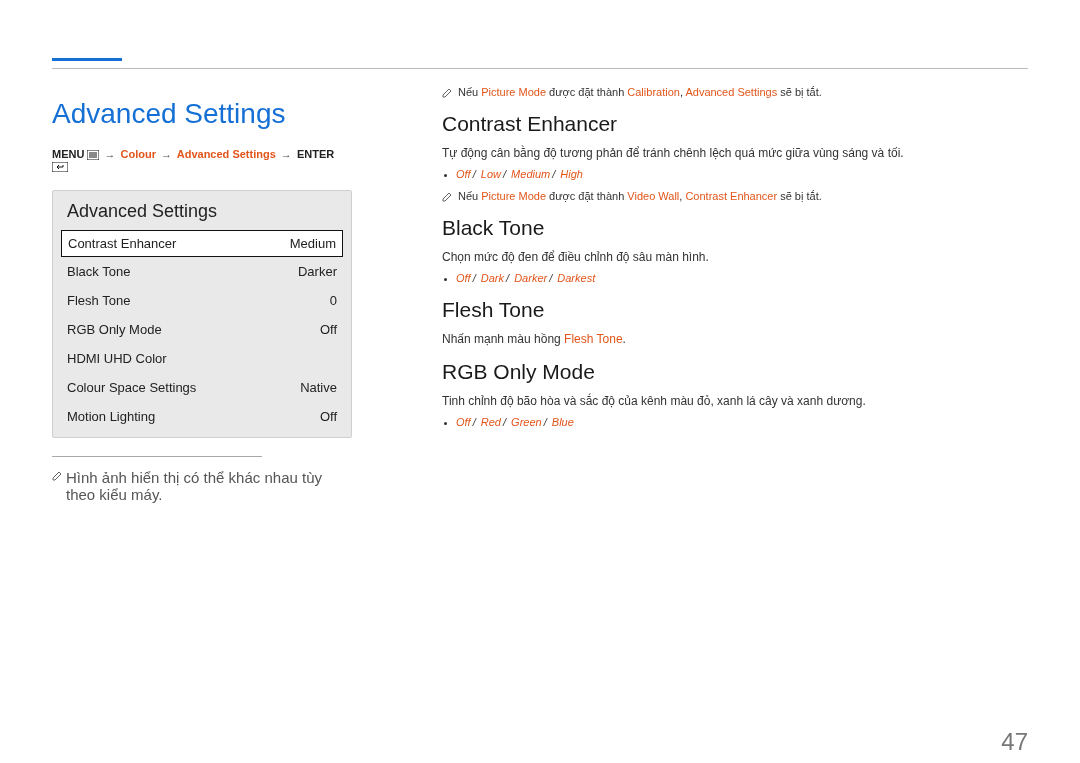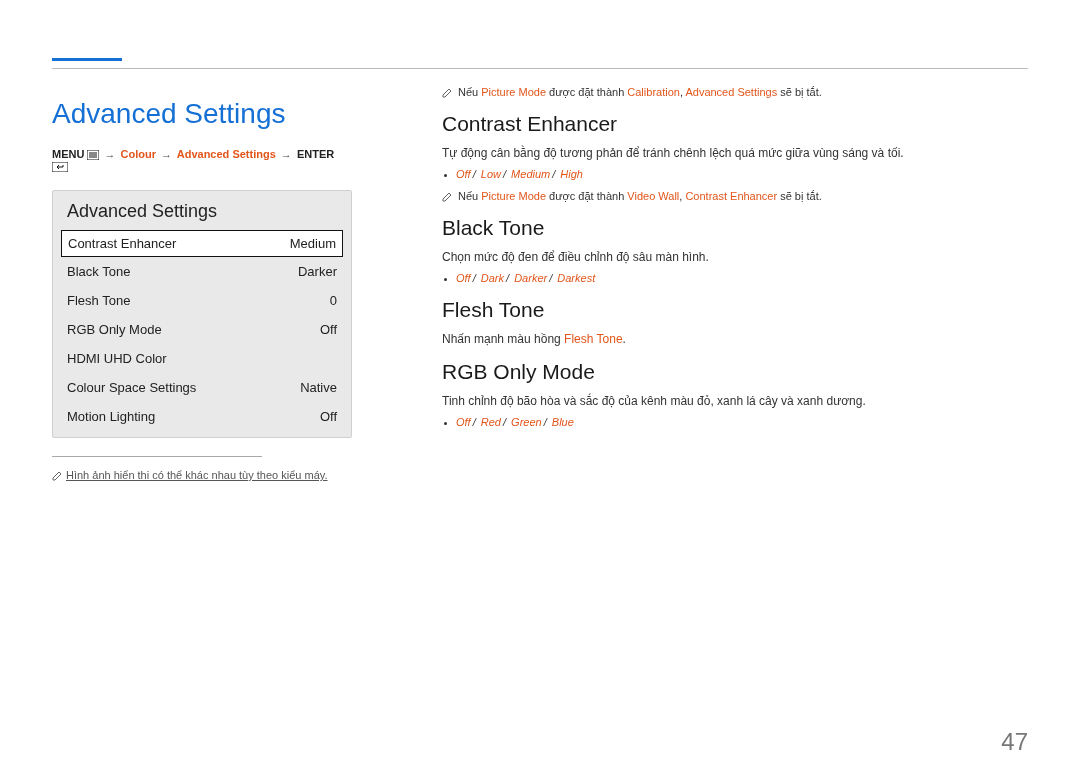--- a/index.html
+++ b/index.html
@@ -78,26 +78,25 @@
     padding:5px 6px 5px 6px;
     border:1px solid #111;
     background:#fff;
   }
   .footline {
     border-top:1px solid #aaa;
     width:210px;
     margin-bottom:12px;
   }
   .note {
-    font-size:11px;
+    font-size:15px;
     color:#555;
     position:relative;
     padding-left:14px;
     margin-bottom:8px;
-    text-decoration:underline;
   }
   .note .pencil-icon, .right-note .pencil-icon {
     position:absolute;
     left:0; top:1px;
     width:11px; height:11px;
   }
   .pencil-icon svg { display:block; }
 
   .right .right-note {
     font-size:11px;

